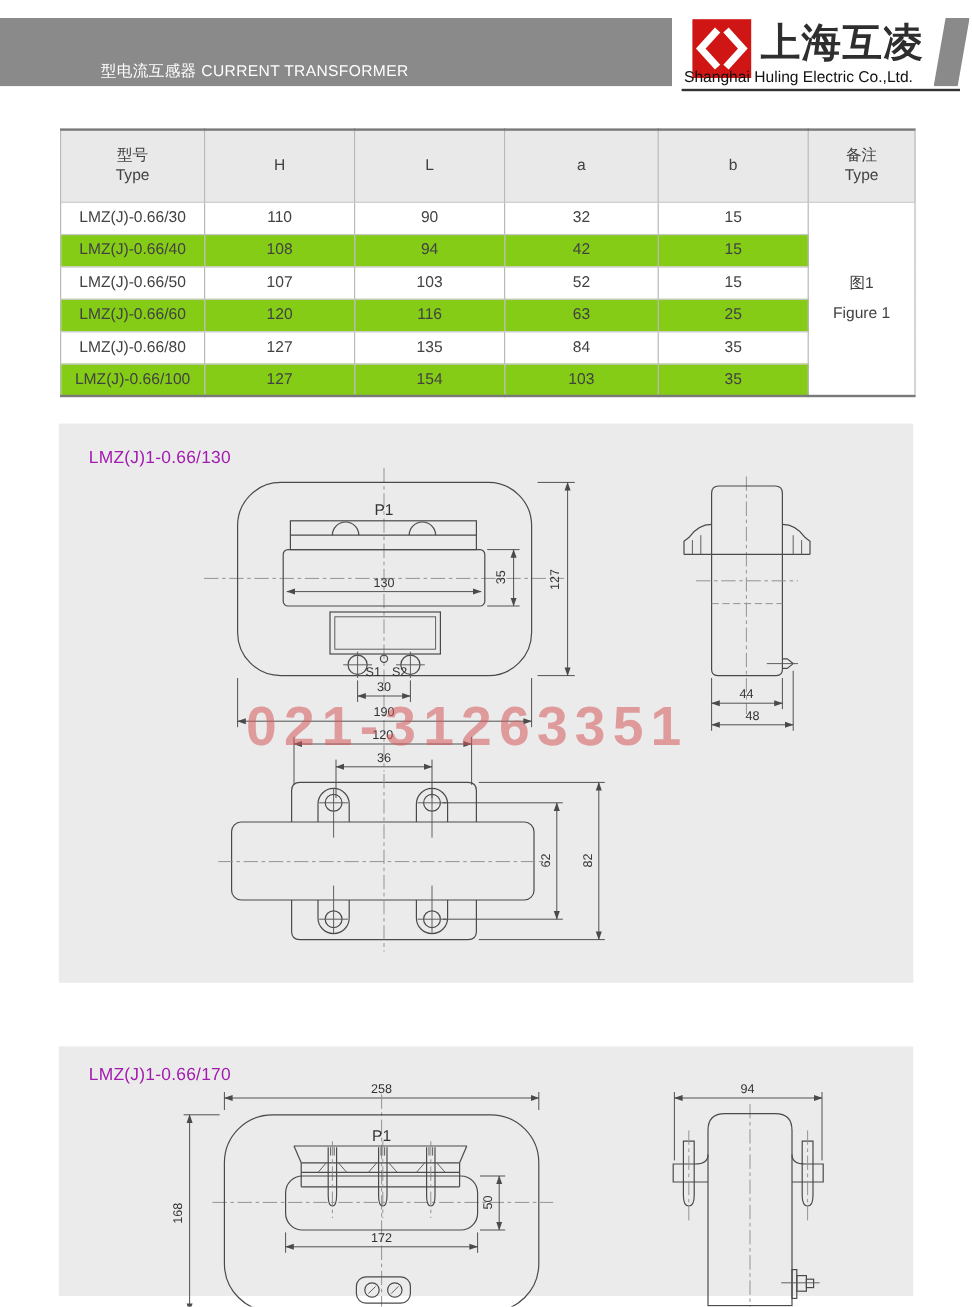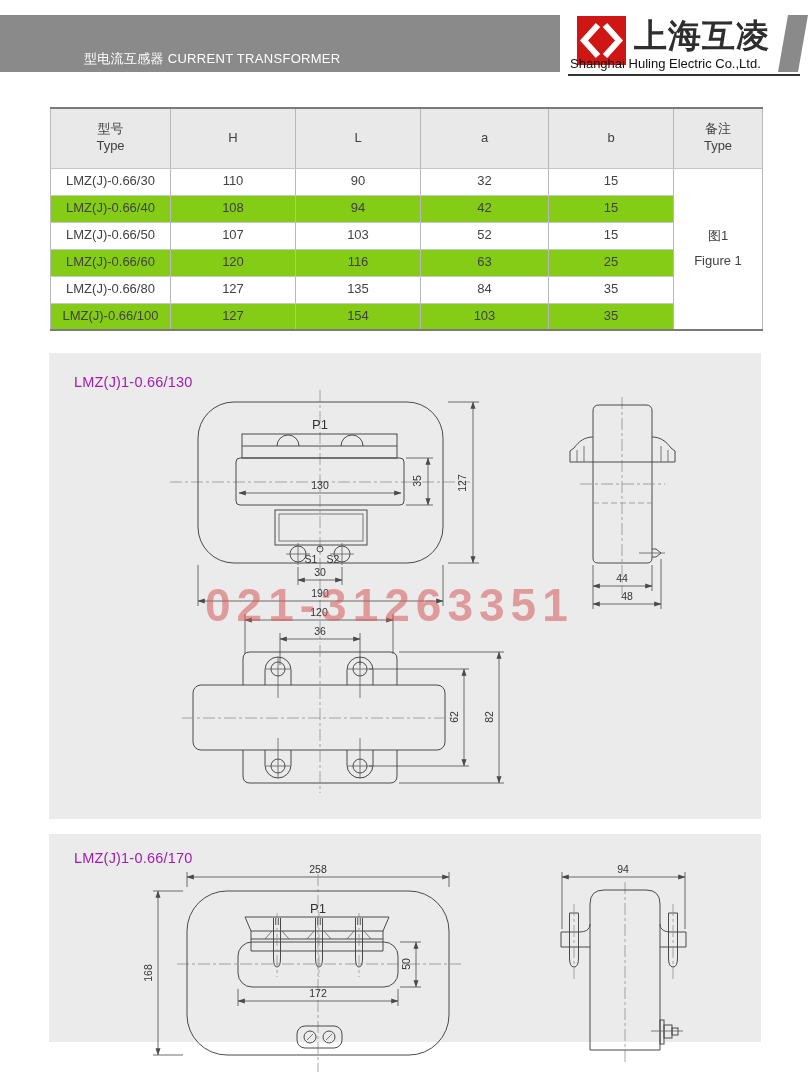--- a/index.html
+++ b/index.html
@@ -35,21 +35,21 @@
     text-align:center; vertical-align:middle; font-weight:normal;
     padding:0; line-height:1.3;
   }
   table.spec thead th { background:#e9e9e9; height:60px; }
   table.spec tbody tr { height:27px; }
   table.spec tbody tr.striped td { background:#84cc16; }
   table.spec td.notes-cell { background:#fff !important; }
   
   .panel { position:absolute; left:49px; width:712px; background:#ebebeb; }
   #panel1 { top:353px; height:466px; }
-  #panel2 { top:834px; height:208px; }
+  #panel2 { top:872px; height:208px; }
   .panel-label { position:absolute; left:25px; font-size:14.5px; color:#a21caf; letter-spacing:.2px; }
   #panel1 .panel-label { top:21px; }
   #panel2 .panel-label { top:16px; }
   .panel svg { position:absolute; left:0; top:0; display:block; }
   
   .ln   { fill:none; stroke:#4a4a4a; stroke-width:1; }
   .thin { fill:none; stroke:#5a5a5a; stroke-width:.8; }
   .cl   { fill:none; stroke:#8f8f8f; stroke-width:.8; stroke-dasharray:12 3 3 3; }
   .dsh  { fill:none; stroke:#8f8f8f; stroke-width:.8; stroke-dasharray:6 3; }
   .dim  { fill:none; stroke:#4a4a4a; stroke-width:.8; }

